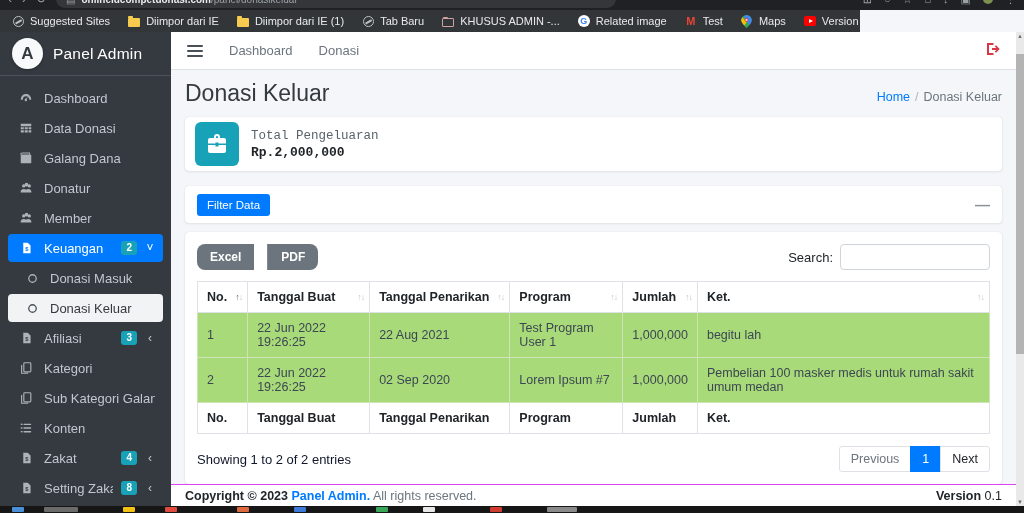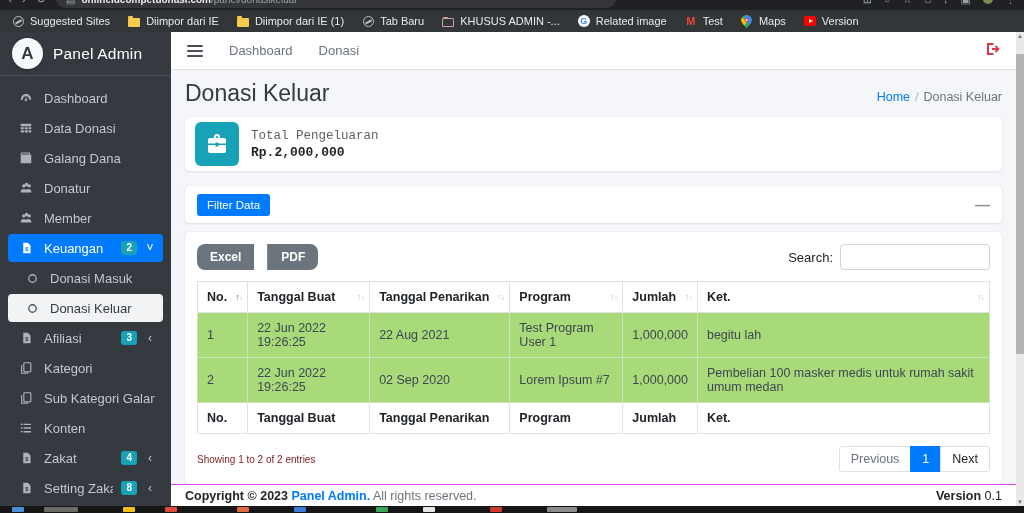--- a/index.html
+++ b/index.html
@@ -8,21 +8,21 @@
 
   
   .chrome-top { position:absolute; top:0; left:0; width:1024px; height:10px; background:#202124; overflow:hidden; z-index:30; }
   .chrome-row { position:absolute; top:-12px; left:0; width:1024px; height:22px; display:flex; align-items:center; color:#9aa0a6; font-size:12px; gap:10px; padding:0 8px; }
   .addr-pill { background:#35363a; border-radius:10px; height:18px; display:flex; align-items:center; gap:6px; padding:0 10px; width:560px; color:#e8eaed; font-size:10px; }
   .addr-host { font-weight:bold; color:#e8eaed; }
   .addr-path { color:#9aa0a6; }
   .chrome-icons { display:flex; gap:12px; margin-left:auto; font-size:11px; align-items:center; }
   .avatar-dot { width:10px; height:10px; border-radius:50%; background:#7d8f4e; display:inline-block; }
 
-  .bookmarks { position:absolute; top:10px; left:0; width:1024px; height:22px; background:#333639; display:flex; align-items:center; gap:18px; padding:0 12px; z-index:30; }
+  .bookmarks { position:absolute; top:10px; left:0; width:860px; height:22px; background:#333639; display:flex; align-items:center; gap:18px; padding:0 12px; z-index:30; }
   .bm { display:flex; align-items:center; gap:6px; color:#e8eaed; font-size:11px; white-space:nowrap; cursor:default; }
   .bm-ico { width:12px; height:12px; display:inline-flex; align-items:center; justify-content:center; flex:0 0 auto; }
   .globe { width:11px; height:11px; border-radius:50%; border:1.5px solid #bdc1c6; position:relative; }
   .globe::after { content:""; position:absolute; left:1px; top:4px; width:7px; height:1.5px; background:#bdc1c6; transform:rotate(-30deg); }
   .folder { width:12px; height:9px; background:#f7cb4d; border-radius:1px; position:relative; margin-top:2px; }
   .folder::before { content:""; position:absolute; top:-2px; left:0; width:5px; height:2px; background:#f7cb4d; border-radius:1px 1px 0 0; }
   .folder.outline { background:transparent; border:1px solid #d0a3a3; }
   .folder.outline::before { background:#d0a3a3; }
   .gcircle { width:12px; height:12px; border-radius:50%; background:#fff; color:#4285F4; font-weight:bold; font-size:9px; display:flex; align-items:center; justify-content:center; }
   .gmail-m { color:#ea4335; font-weight:bold; font-size:11px; }
@@ -83,21 +83,21 @@
   table.dt { width:100%; border-collapse:collapse; margin-top:11px; font-size:12.5px; }
   .dt th, .dt td { border:1px solid #dee2e6; padding:8px 9px; text-align:left; vertical-align:middle; }
   .dt thead th, .dt tfoot th { color:#212529; font-weight:bold; white-space:nowrap; }
   .dt thead th { position:relative; padding-right:20px; }
   .dt tbody td { background:#a8da79; color:#3d4753; border-color:#cfe3b6; }
   .sort { position:absolute; right:5px; top:50%; transform:translateY(-50%); font-size:9px; color:#c3c8cd; letter-spacing:-1px; }
   .sort .on { color:#5f6a73; }
   .col-no{width:47px;} .col-tb{width:122px;} .col-tp{width:127px;} .col-pr{width:113px;} .col-jm{width:73px;}
 
   .tc-bottom { display:flex; align-items:center; justify-content:space-between; margin-top:12px; }
-  .dt-info { font-size:10px; color:#7f1d1d; }
+  .dt-info { font-size:13px; color:#0f172a; }
   .pager { display:inline-flex; }
   .page-btn { font-size:12.5px; padding:5px 11px; border:1px solid #dee2e6; background:#fff; color:#6c757d; cursor:pointer; }
   .page-btn.prev { border-radius:3px 0 0 3px; }
   .page-btn.num { background:#007bff; border-color:#007bff; color:#fff; margin-left:-1px; }
   .page-btn.next { color:#212529; margin-left:-1px; border-radius:0 3px 3px 0; }
 
   .app-footer { position:absolute; left:0; right:0; bottom:0; background:#fff; border-top:1px solid #d946ef; padding:4px 14px; font-size:12.5px; color:#212529; display:flex; justify-content:space-between; height:22px; }
   .app-footer b { font-weight:bold; }
   .flink { color:#007bff; font-weight:bold; cursor:pointer; }
   .fmuted { color:#6c757d; }

